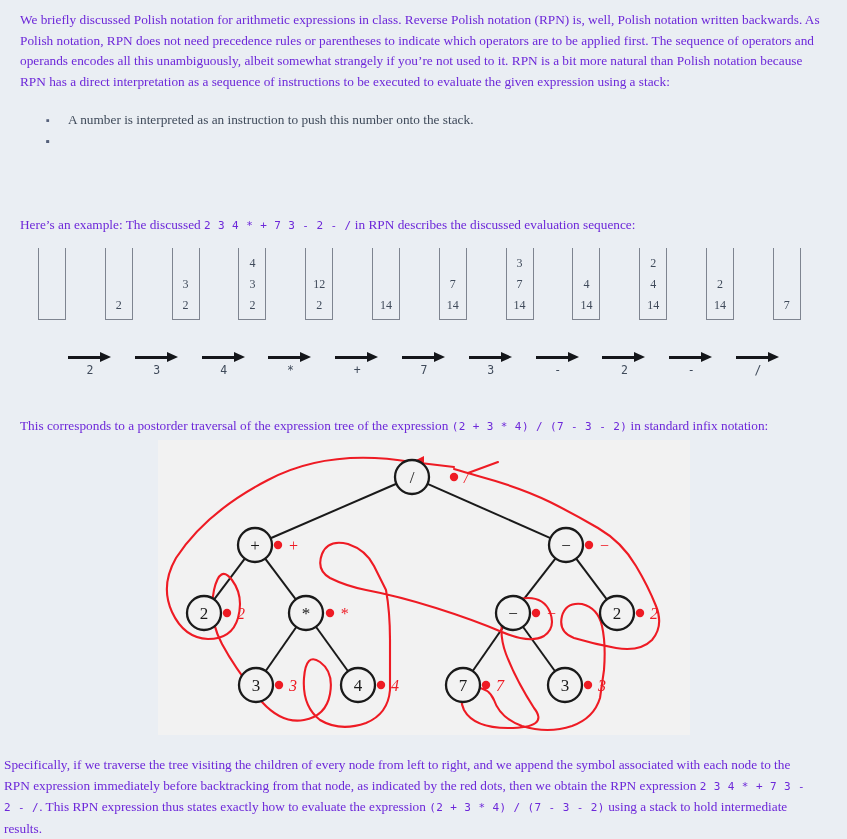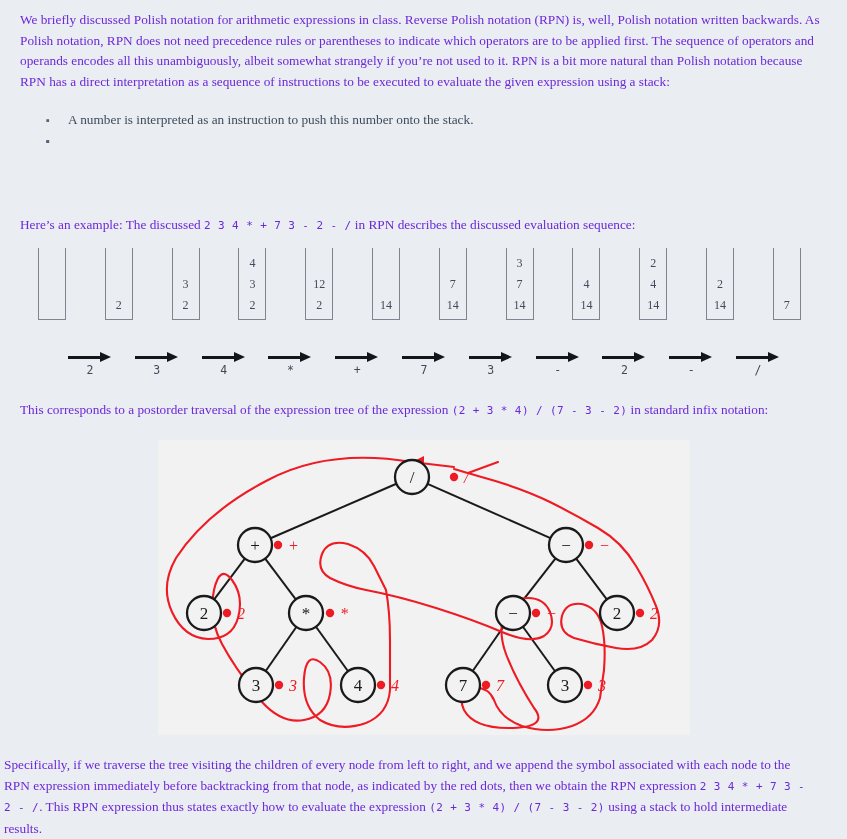--- a/index.html
+++ b/index.html
@@ -136,21 +136,21 @@
   }
   .arrow-item .lbl {
     font-family: "DejaVu Sans Mono", "Liberation Mono", monospace;
     font-size: 11.5px;
     color: #3f4a5a;
     margin-top: 1px;
     display: block;
   }
   .corresponds-line {
     position: absolute;
-    left: 20px; top: 400px;
+    left: 20px; top: 416px;
     width: 806px;
   }
   
   .tree-figure {
     position: absolute;
     left: 158px;
     top: 440px;
     width: 532px;
     height: 295px;
     background: #f2f2f2;

